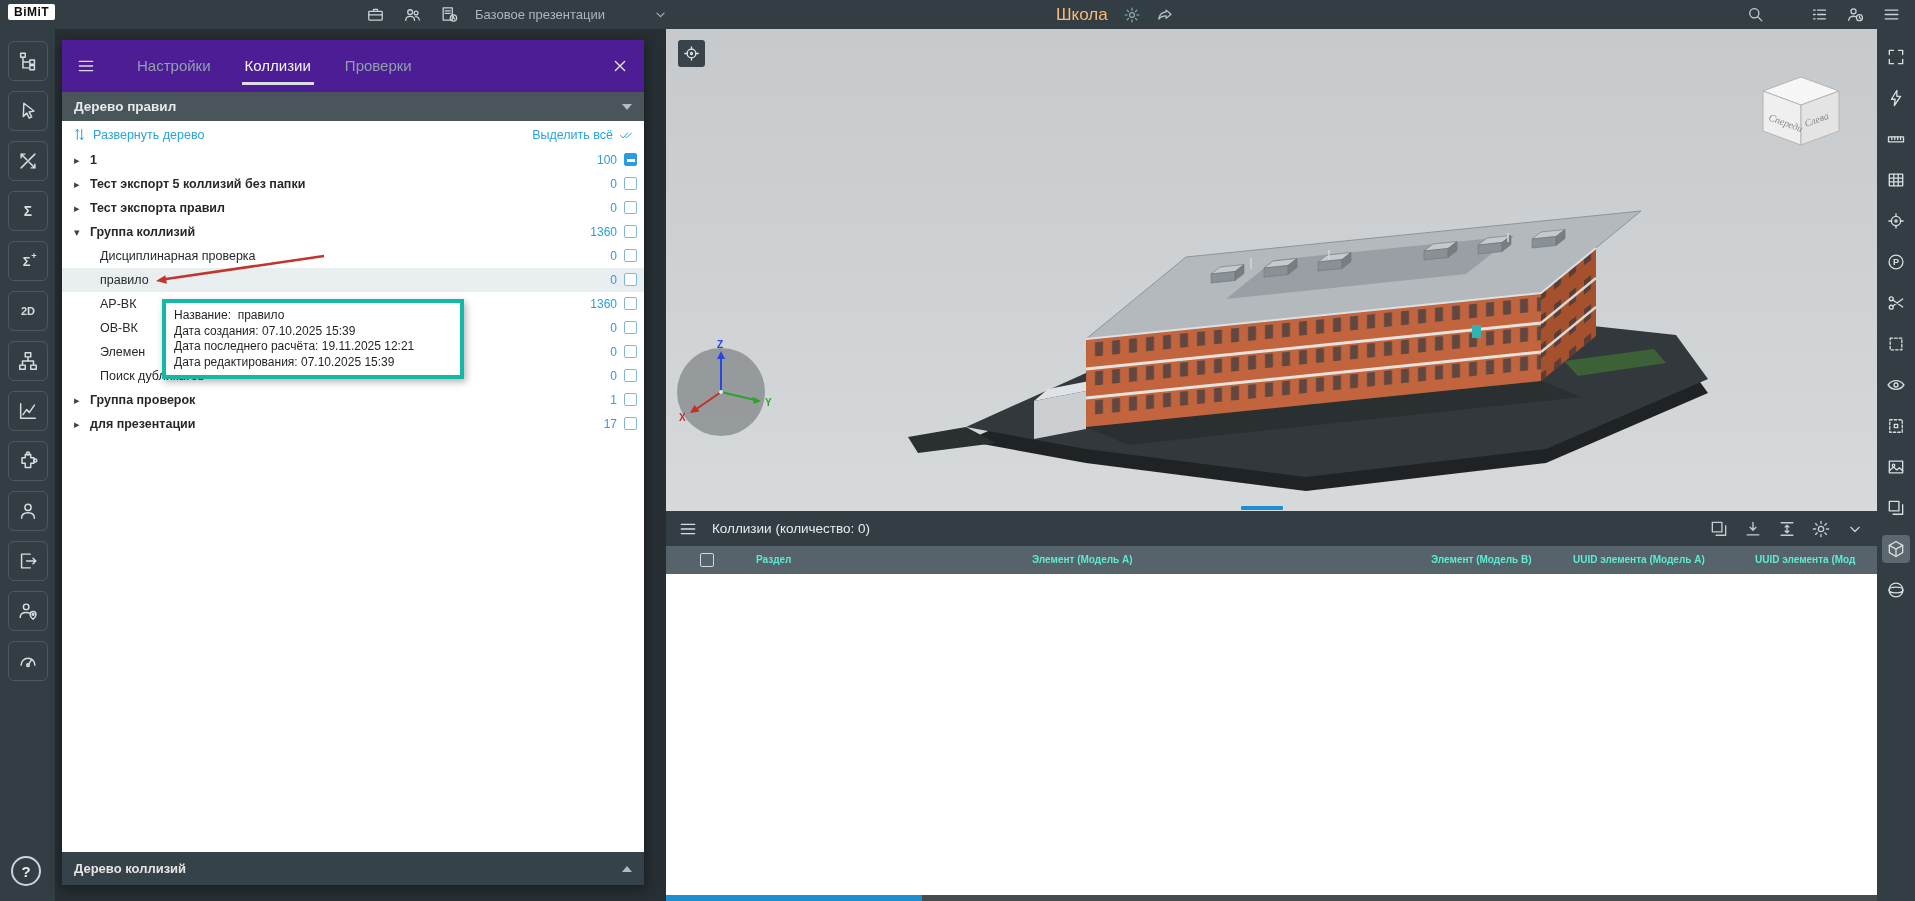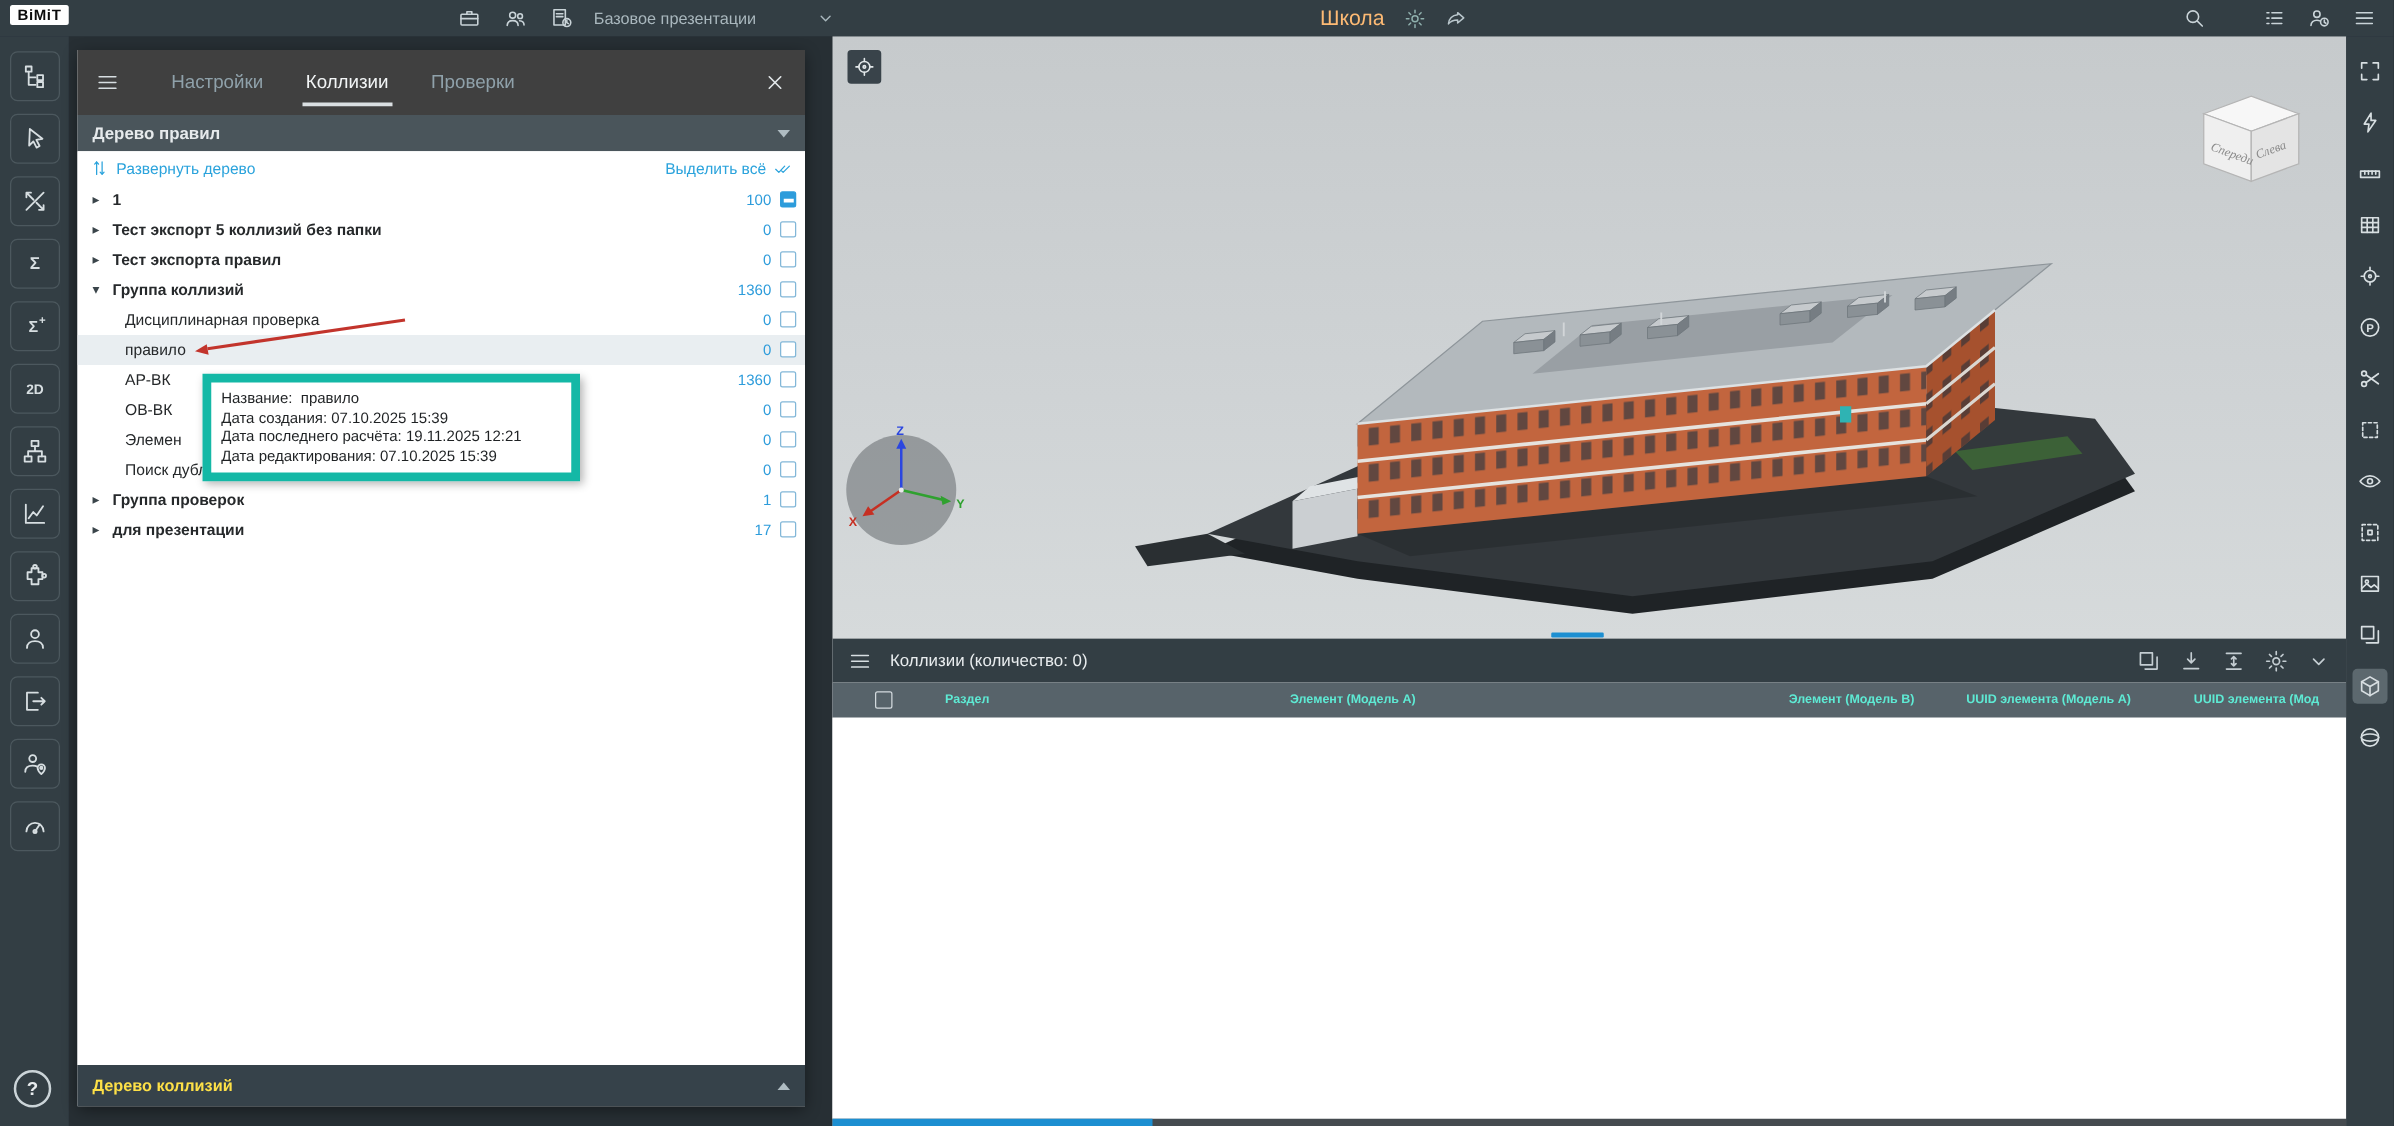--- a/index.html
+++ b/index.html
@@ -27,21 +27,21 @@
 .help-btn{position:absolute;left:11px;top:856px;width:30px;height:30px;border:2px solid #CBD4D8;border-radius:50%;color:#E8ECEE;font-size:15px;font-weight:bold;display:flex;align-items:center;justify-content:center;z-index:11}
 
 
 .rtoolbar{position:absolute;right:0;top:29px;width:38px;height:872px;background:#333E44;display:flex;flex-direction:column;align-items:center;padding-top:14px;gap:13px;z-index:10}
 .rtool-btn{width:28px;height:28px;border-radius:4px;display:flex;align-items:center;justify-content:center;color:#D7DEE1;cursor:pointer}
 .rtool-btn.active{background:#5C686E}
 .rtool-btn svg{width:20px;height:20px}
 
 
 .panel{position:absolute;left:62px;top:40px;width:582px;height:845px;background:#FFF;box-shadow:0 3px 12px rgba(0,0,0,.45);z-index:15}
-.panel-tabs{position:relative;height:52px;background:#404040}
+.panel-tabs{position:relative;height:52px;background:#4c1d95}
 .panel-tabs .burger{position:absolute;left:14px;top:16px;color:#D7DEE1}
 .tabs-row{position:absolute;left:44px;top:0;white-space:nowrap}
 .tab{display:inline-block;margin-top:9px;margin-left:28px;padding:0 3px;height:36px;line-height:34px;font-size:15px;color:#8FA1AA;border-bottom:3px solid transparent;cursor:pointer}
 .tab.active{color:#F2F5F6;border-bottom-color:#DADFE2}
 .close-x{position:absolute;right:14px;top:16px;width:20px;height:20px;color:#E3E8EA;cursor:pointer}
 .panel-header{height:29px;background:#4A555B;color:#E6EAEC;font-size:13.5px;font-weight:bold;line-height:29px;padding-left:12px;position:relative}
 .chev-down-css{position:absolute;right:12px;top:12px;width:0;height:0;border-left:5px solid transparent;border-right:5px solid transparent;border-top:6px solid #AFBCC2}
 .tree{position:relative;height:731px;background:#FFF;overflow:hidden}
 .tree-toolbar{height:27px;display:flex;align-items:center;padding:12px 10px;font-size:12.5px;color:#2BA3DC}
 .tree-toolbar .icon{width:15px;height:15px;color:#2BA3DC}
@@ -50,24 +50,24 @@
 .trow{position:relative;height:24px;line-height:24px;font-size:12.5px;color:#26292B;cursor:pointer}
 .trow.b .tlabel{font-weight:bold}
 .trow.hl{background:#E9EEF1}
 .caret{position:absolute;left:12px;top:0;color:#3A454B;font-size:11px}
 .tlabel{position:absolute;left:28px;white-space:nowrap}
 .trow.ind .tlabel{left:38px}
 .tcount{position:absolute;right:27px;width:80px;text-align:right;color:#2D9CDB;font-size:12px}
 .tcheck{position:absolute;right:7px;top:5px;width:13px;height:13px;border:1px solid #82B7D8;border-radius:2px;background:#FFF}
 .tcheck.indeterminate{background:#2D9CDB;border-color:#2D9CDB}
 .tcheck.indeterminate::after{content:"";position:absolute;left:2px;top:5px;width:8px;height:2.5px;background:#FFF}
-.tooltip{position:absolute;left:100px;top:178px;width:302px;background:#FFFFFF;border:7px solid #14b8a6;box-shadow:2px 3px 7px rgba(0,0,0,.3);padding:5px 8px;font-size:12px;line-height:15.5px;color:#1F2224;z-index:5}
+.tooltip{position:absolute;left:100px;top:178px;width:302px;background:#FFFFFF;border:4px solid #14b8a6;box-shadow:2px 3px 7px rgba(0,0,0,.3);padding:5px 8px;font-size:12px;line-height:15.5px;color:#1F2224;z-index:5}
 .tooltip div{white-space:pre}
 .arrow-svg{position:absolute;left:80px;top:125px;z-index:6;pointer-events:none}
-.panel-footer{height:33px;background:#36424A;color:#fde047;font-size:13px;font-weight:bold;line-height:33px;padding-left:12px;position:relative}
+.panel-footer{height:33px;background:#36424A;color:#e5e5e5;font-size:13px;font-weight:bold;line-height:33px;padding-left:12px;position:relative}
 .chev-up-css{position:absolute;right:12px;top:14px;width:0;height:0;border-left:5px solid transparent;border-right:5px solid transparent;border-bottom:6px solid #AFBCC2}
 
 
 .viewport{position:absolute;left:666px;top:29px;width:1211px;height:482px;background:linear-gradient(180deg,#C6CACC 0%,#CFD3D5 60%,#D6DADB 100%);overflow:hidden}
 .focus-btn{position:absolute;left:12px;top:11px;width:27px;height:27px;background:#39434A;border-radius:3px;display:flex;align-items:center;justify-content:center;color:#E3E8EA;cursor:pointer;z-index:3}
 .focus-btn svg{width:19px;height:19px}
 .model-svg{position:absolute;left:0;top:0}
 .gizmo{position:absolute;left:4px;top:308px;z-index:2}
 .navcube{position:absolute;left:1085px;top:38px;z-index:3;cursor:pointer}
 .resize-handle{position:absolute;left:575px;top:477px;width:42px;height:4px;background:#1D8FD1;border-radius:1px;z-index:4;cursor:row-resize}

